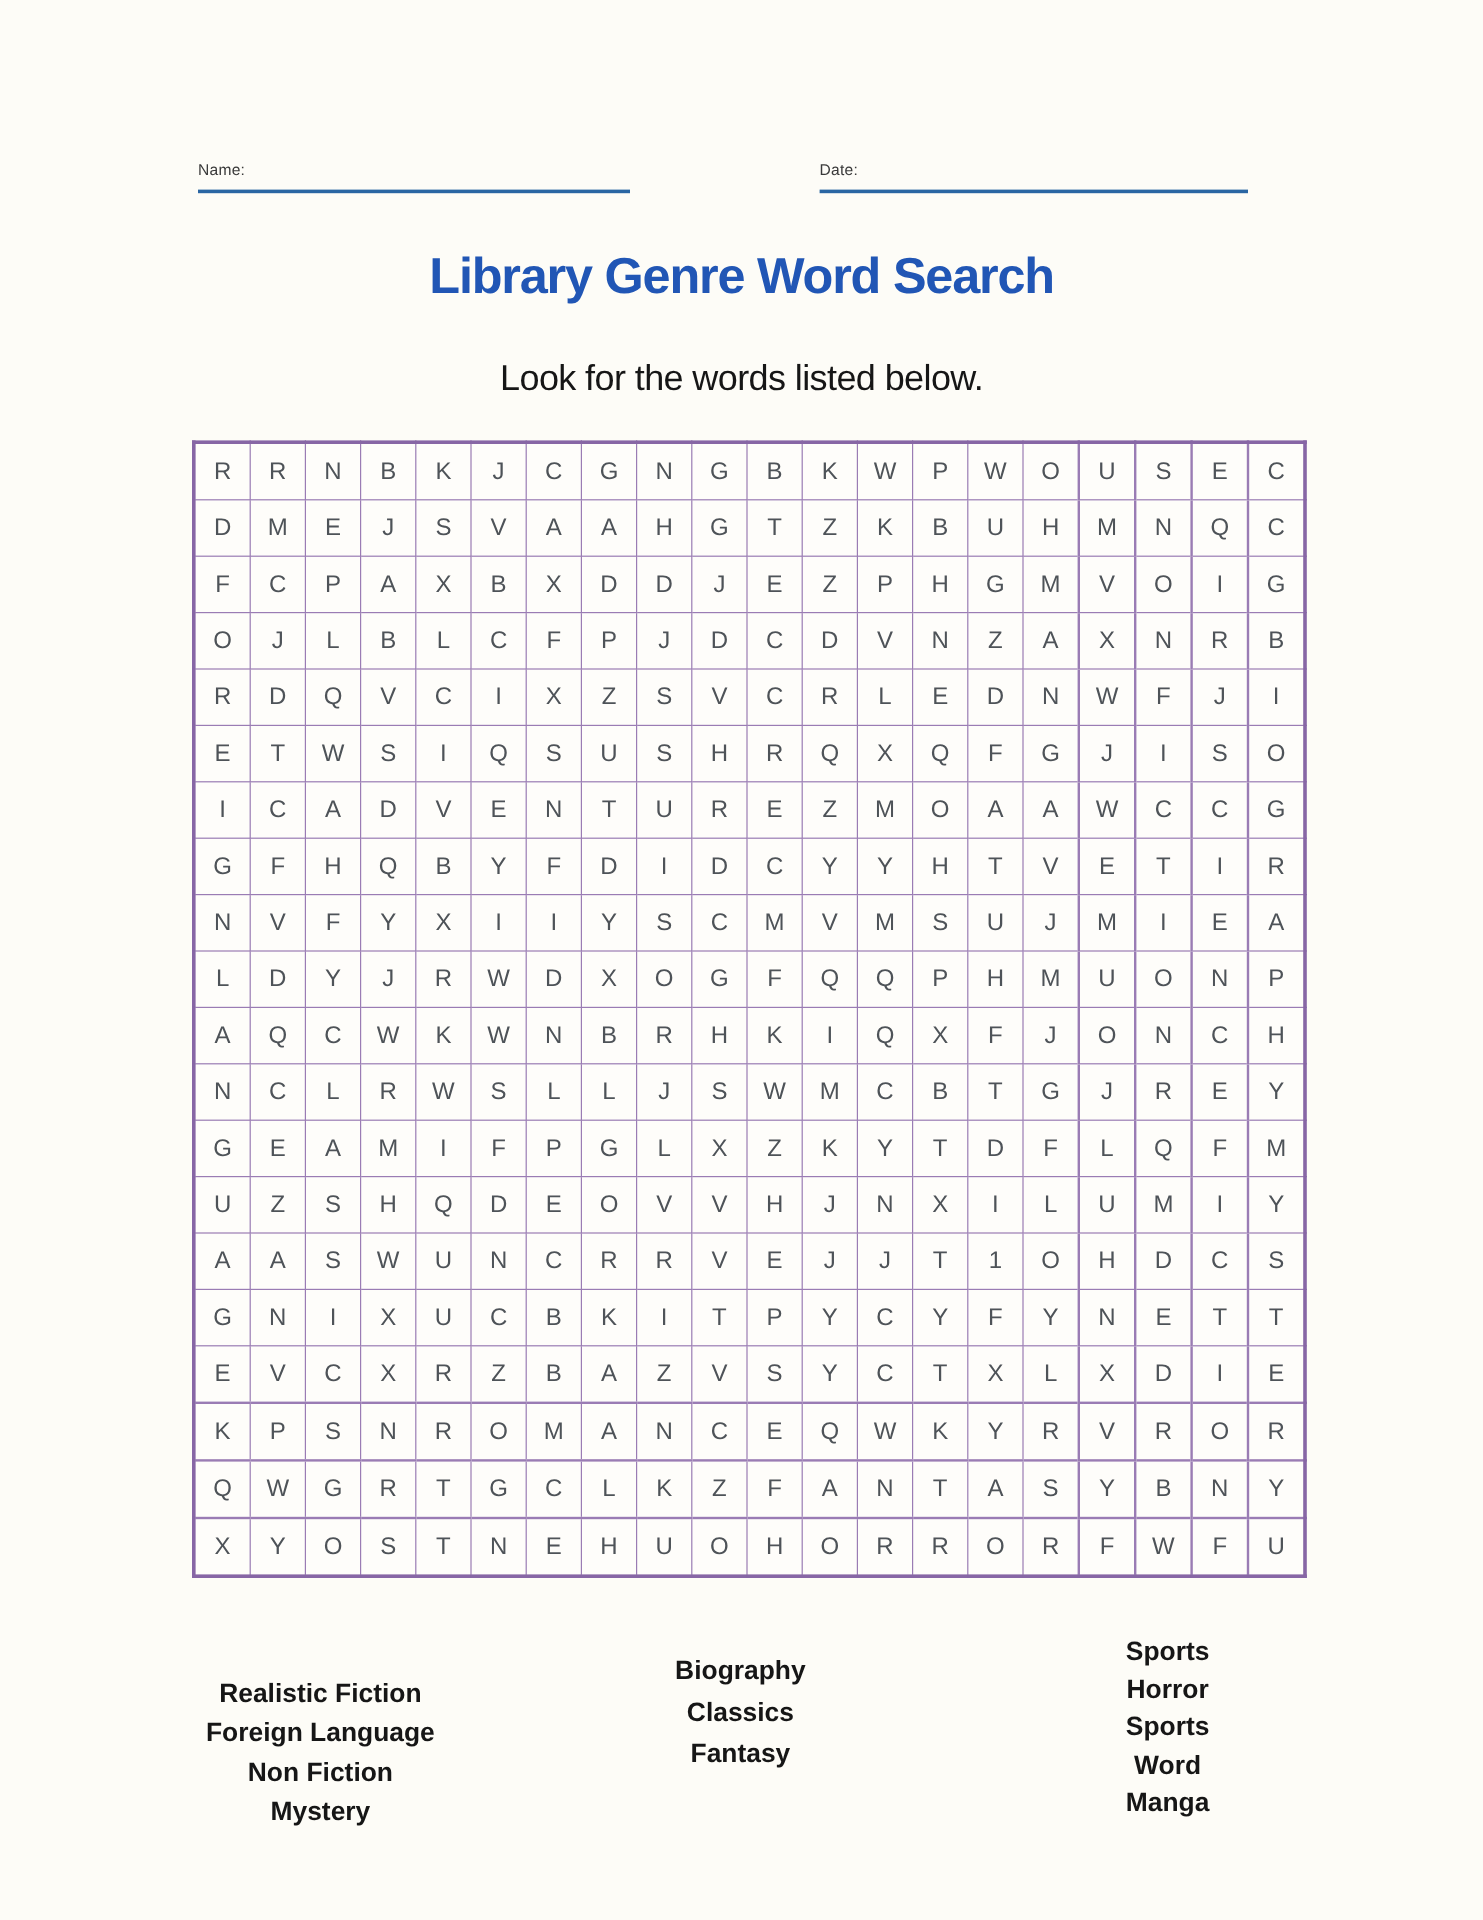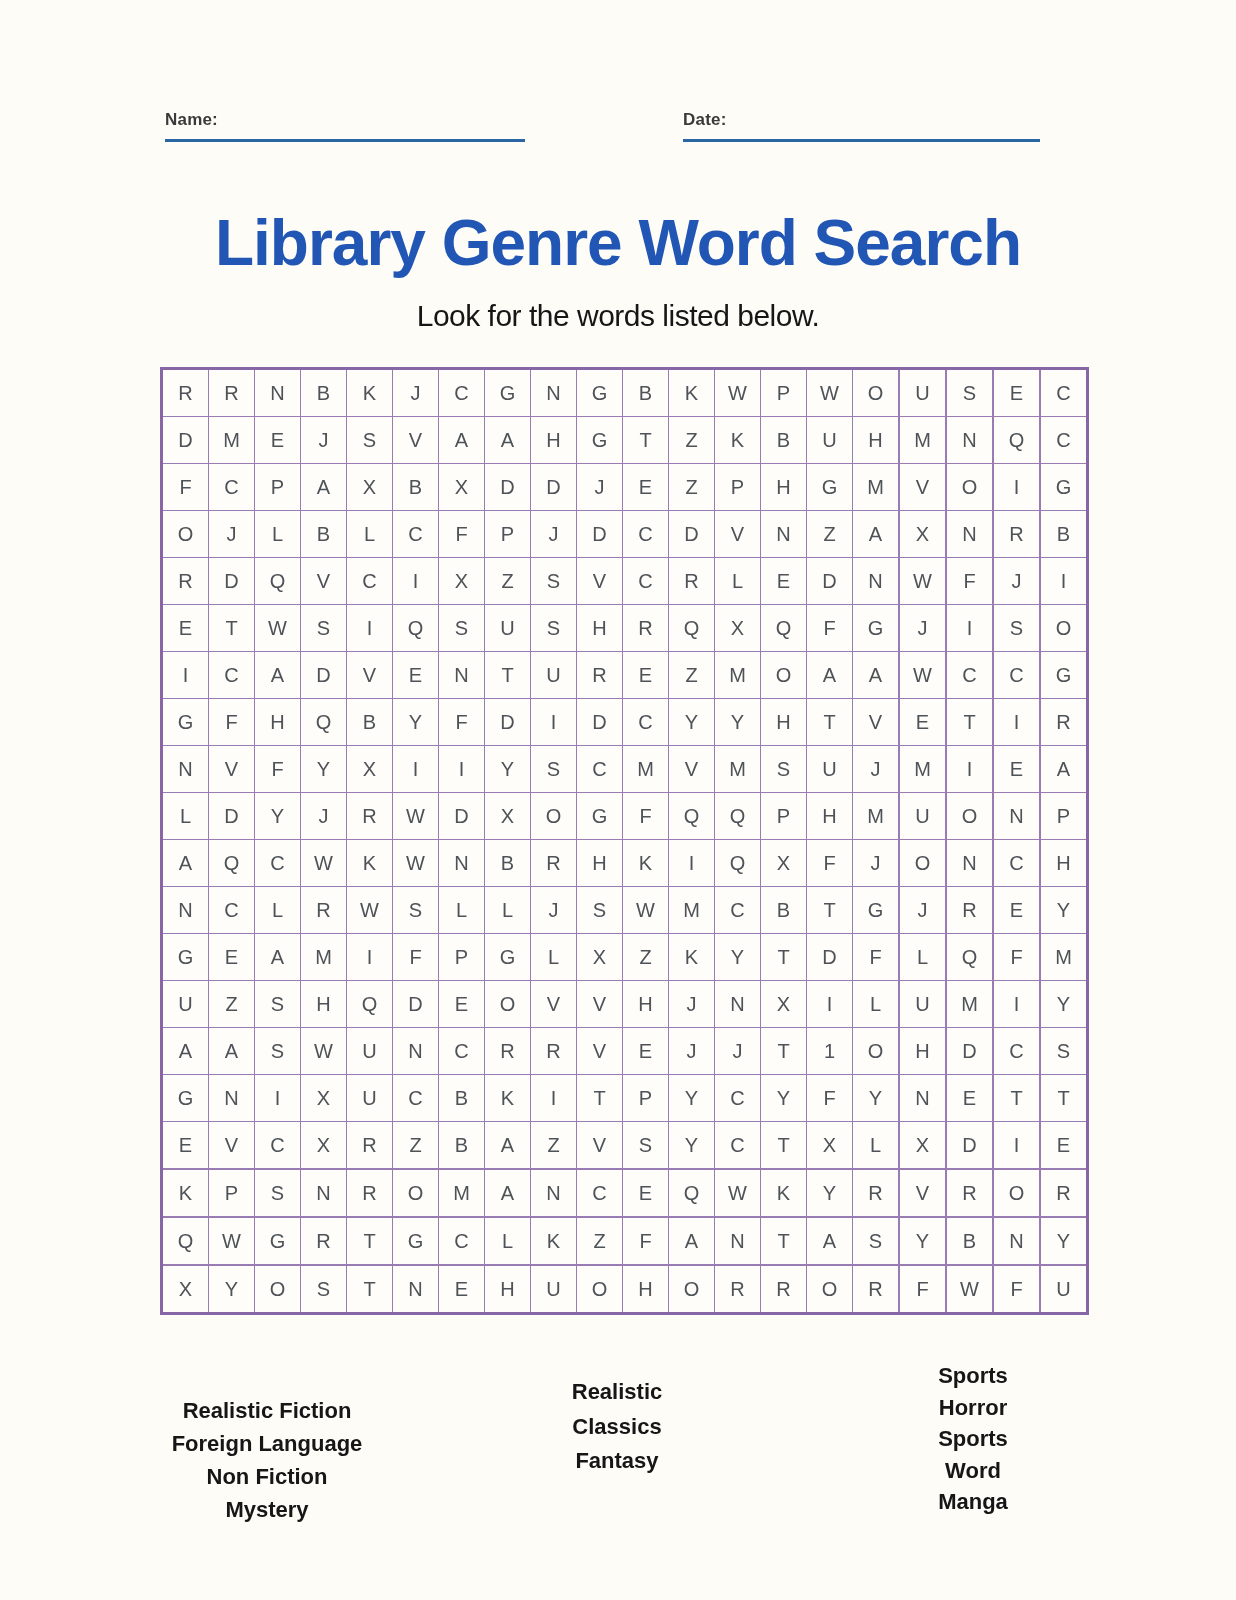--- a/index.html
+++ b/index.html
@@ -14,25 +14,25 @@
   html,body{margin:0;padding:0;}
   body{
     width:1236px;height:1600px;position:relative;
     background:var(--page-bg);
     font-family:"Liberation Sans", sans-serif;
     overflow:hidden;
   }
   .field-block{position:absolute;top:110px;}
   .field-block.name{left:165px;width:360px;}
   .field-block.date{left:683px;width:357px;}
-  .field-label{font-size:17px;font-weight:bold;color:#3a3a3a;letter-spacing:.2px;}
+  .field-label{font-size:13px;font-weight:normal;color:#3a3a3a;letter-spacing:.2px;margin-top:24px;}
   .field-line{margin-top:9px;border-bottom:3px solid var(--rule-blue);height:0;}
   .ws-title{
     position:absolute;top:206px;left:0;width:100%;
-    text-align:center;font-size:64px;font-weight:bold;
+    text-align:center;font-size:42px;font-weight:bold;
     color:var(--title-blue);letter-spacing:-1px;
   }
   .ws-subtitle{
     position:absolute;top:299px;left:0;width:100%;
     text-align:center;font-size:30px;color:var(--text-dark);
     letter-spacing:-.5px;
   }
   .grid-wrap{position:absolute;left:160px;top:367px;}
   table.ws-grid{
     border-collapse:collapse;
@@ -519,21 +519,21 @@
   </table>
 </div>
 
 <div class="words-col c1">
     <div>Realistic Fiction</div>
     <div>Foreign Language</div>
     <div>Non Fiction</div>
     <div>Mystery</div>
   </div>
 <div class="words-col c2">
-    <div>Realistic</div>
+    <div>Biography</div>
     <div>Classics</div>
     <div>Fantasy</div>
   </div>
 <div class="words-col c3">
     <div>Sports</div>
     <div>Horror</div>
     <div>Sports</div>
     <div>Word</div>
     <div>Manga</div>
   </div>

